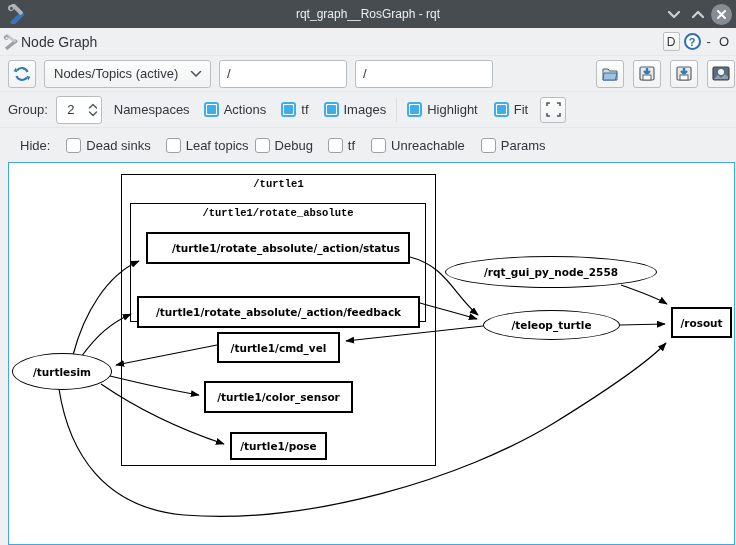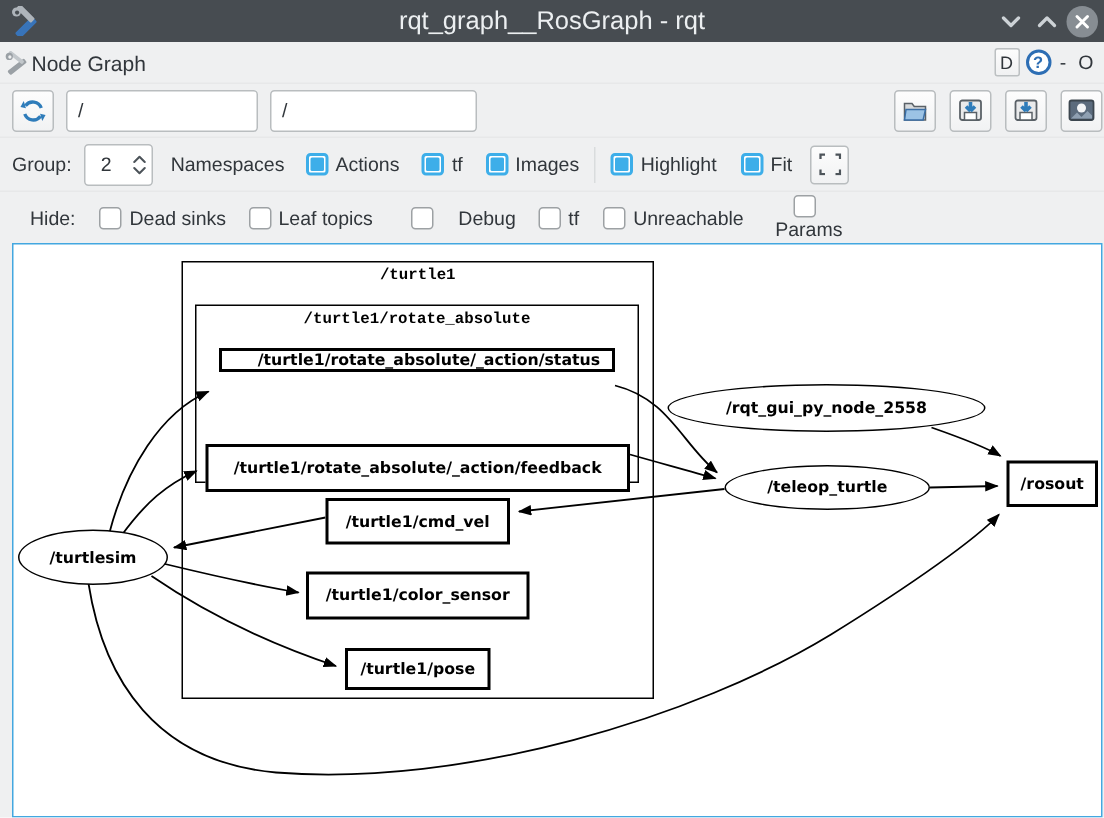--- a/index.html
+++ b/index.html
@@ -12,21 +12,21 @@
   }
 
   
   .titlebar {
     position:absolute; left:0; top:0; width:736px; height:28px;
     background:#474c51; display:flex; align-items:center;
   }
   .titlebar .appicon { width:20px; height:20px; margin-left:7px; }
   .titlebar .title {
     position:absolute; left:0; right:0; text-align:center;
-    color:#eceff1; font-size:17px; pointer-events:none;
+    color:#eceff1; font-size:12px; pointer-events:none;
   }
   .winbtn { width:22px; height:22px; display:flex; align-items:center; justify-content:center; }
   .winctrls { position:absolute; right:4px; top:3px; display:flex; gap:2px; align-items:center; }
   .closebtn {
     width:21px; height:21px; border-radius:50%; background:#878d93;
     display:flex; align-items:center; justify-content:center;
   }
   .closebtn svg { display:block; }
 
   
@@ -168,20 +168,26 @@
 
 <div class="row row1">
   <div class="tbtn" style="margin-left:8px;">
     <svg width="18" height="18" viewBox="0 0 18 18">
       <path d="M14.5 7 A6 6 0 0 0 4 5.5" fill="none" stroke="#2e7cba" stroke-width="2.2"></path>
       <path d="M3.5 11 A6 6 0 0 0 14 12.5" fill="none" stroke="#2e7cba" stroke-width="2.2"></path>
       <path d="M2.2 2.5 L4.8 6.8 L1 6.8 Z" fill="#2e7cba" transform="rotate(14 3 5)"></path>
       <path d="M15.8 15.5 L13.2 11.2 L17 11.2 Z" fill="#2e7cba" transform="rotate(14 15 13)"></path>
     </svg>
   </div>
+  <div class="combo">
+    <span class="combolabel">Nodes/Topics (active)</span>
+    <svg class="chev" width="12" height="8" viewBox="0 0 12 8">
+      <polyline points="1.5,1.5 6,6 10.5,1.5" fill="none" stroke="#4d545a" stroke-width="1.6" stroke-linecap="round" stroke-linejoin="round"></polyline>
+    </svg>
+  </div>
   <input class="tinput" style="width: 128px;" value="/">
   <input class="tinput" style="width: 138px;" value="/">
   <div class="spacer"></div>
   <div class="tbtn">
     <svg width="18" height="16" viewBox="0 0 18 16">
       <path d="M2 3 h5 l1.5 2 H16 v9 H2 Z" fill="#d7dadc" stroke="#5a6167" stroke-width="1"></path>
       <path d="M3 7 h13 l-1.6 7 H2 Z" fill="#9cc3e5" stroke="#3a6ea5" stroke-width="1"></path>
     </svg>
   </div>
   <div class="tbtn" style="margin-left:9px;">
@@ -252,33 +258,33 @@
 <div class="row row3">
   <span style="margin-left:20px;">Hide:</span>
   <div class="grp" style="margin-left:16px;">
     <span class="cb off"></span>
     <span class="cbl">Dead sinks</span>
   </div>
   <div class="grp" style="margin-left:15px;justify-content:space-between;">
     <span class="cb off"></span>
     <span class="cbl">Leaf topics</span>
   </div>
-  <div class="grp" style="margin-left:25px;gap:12px;">
+  <div class="grp" style="margin-left:6px;">
     <span class="cb off"></span>
     <span class="cbl">Debug</span>
   </div>
   <div class="grp" style="margin-left:15px;">
     <span class="cb off"></span>
     <span class="cbl">tf</span>
   </div>
   <div class="grp" style="margin-left:16px;">
     <span class="cb off"></span>
     <span class="cbl">Unreachable</span>
   </div>
-  <div class="grp" style="margin-left:16px;flex-direction:column;">
+  <div class="grp" style="margin-left:16px;">
     <span class="cb off"></span>
     <span class="cbl">Params</span>
   </div>
 </div>
 
 <div class="graphview">
 
   <svg class="edges" width="725" height="381" viewBox="0 0 725 381">
     <defs>
       <marker id="arr" markerWidth="10" markerHeight="8" refX="8.2" refY="3.5" orient="auto" markerUnits="userSpaceOnUse">
@@ -300,21 +306,21 @@
     </g>
   </svg>
 
   <div class="gv cluster" style="left:112px; top:11px; width:315px; height:292px;">
     <div class="clusterlabel">/turtle1</div>
   </div>
   <div class="gv cluster" style="left:121px; top:40px; width:296px; height:119px;">
     <div class="clusterlabel">/turtle1/rotate_absolute</div>
   </div>
 
-  <div class="gv tnode" style="left:137px; top:69px; width:264px; height:16px;padding-left:16px;">/turtle1/rotate_absolute/_action/status</div>
+  <div class="gv tnode" style="left:137px; top:69px; width:264px; height:32px;padding-left:16px;">/turtle1/rotate_absolute/_action/status</div>
   <div class="gv tnode" style="left:128px; top:133px; width:283px; height:32px;text-align:right;">/turtle1/rotate_absolute/_action/feedback</div>
   <div class="gv tnode" style="left:208px; top:169px; width:123px; height:31px;">/turtle1/cmd_vel</div>
   <div class="gv tnode" style="left:195px; top:218px; width:149px; height:32px;">/turtle1/color_sensor</div>
   <div class="gv tnode" style="left:221px; top:269px; width:97px; height:28px;">/turtle1/pose</div>
   <div class="gv tnode" style="left:662px; top:144px; width:61px; height:31px;">/rosout</div>
 
   <div class="gv enode" style="left:3px; top:190px; width:100px; height:37px;">/turtlesim</div>
   <div class="gv enode" style="left:436px; top:93px; width:212px; height:32px;">/rqt_gui_py_node_2558</div>
   <div class="gv enode" style="left:474px; top:147px; width:137px; height:30px;">/teleop_turtle</div>
 </div>

